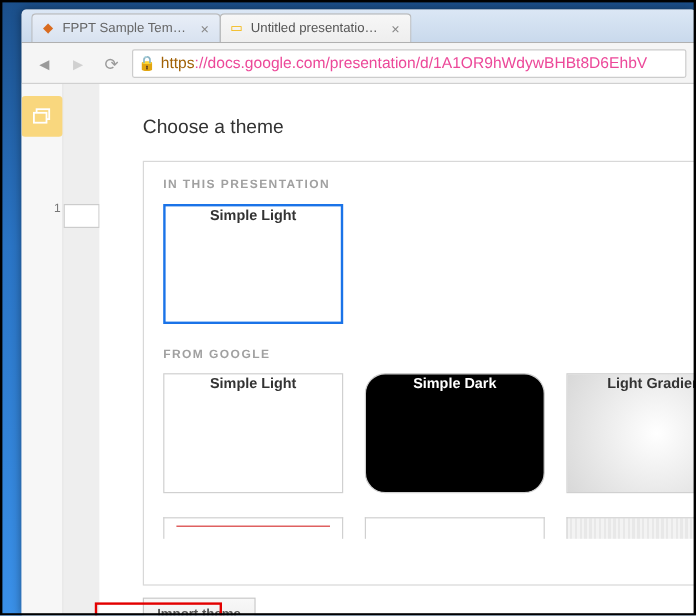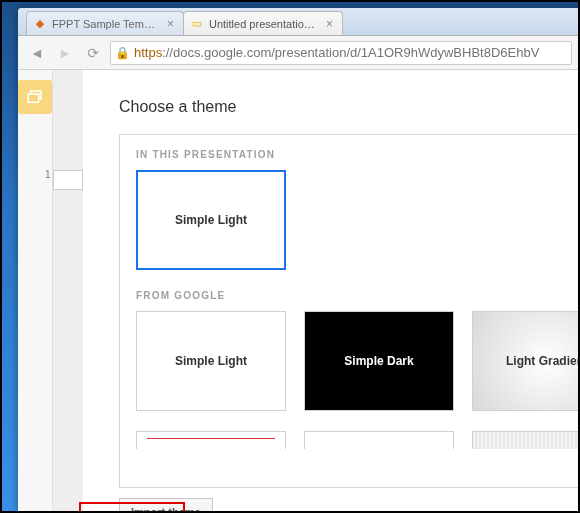--- a/index.html
+++ b/index.html
@@ -95,21 +95,21 @@
     border-radius: 2px;
     display: flex;
     align-items: center;
     padding: 0 4px;
     font-size: 13px;
     overflow: hidden;
     white-space: nowrap;
   }
   .lock-icon { color: #50b350; font-size: 12px; margin-right: 4px; }
   .url-https { color: #a16207; }
-  .url-rest { color: #737373; }
+  .url-rest { color: #ec4899; }
   .app-body {
     display: flex;
     height: calc(100% - 62px);
     background: #fff;
   }
   .left-rail {
     width: 44px;
     background: #f7f7f7;
     border-right: 1px solid #e0e0e0;
     display: flex;
@@ -175,33 +175,33 @@
   .theme-row {
     display: flex;
     gap: 18px;
     margin-bottom: 20px;
   }
   .theme-card {
     width: 150px;
     height: 100px;
     border: 1px solid #d0d0d0;
     display: flex;
-    align-items: center;
     justify-content: center;
     font-size: 12px;
     font-weight: bold;
     color: #333;
     position: relative;
   }
   .theme-card.selected {
     border: 2px solid #1a73e8;
   }
   .theme-card.dark {
     background: #000;
     color: #fff;
+    border-radius: 17px;
   }
   .theme-card.gradient {
     background: radial-gradient(circle at center, #ffffff 0%, #d8d8d8 100%);
   }
   .theme-row.partial .theme-card {
     height: 18px;
     border-bottom: none;
     overflow: hidden;
   }
   .theme-row.partial .theme-card.red-line {

